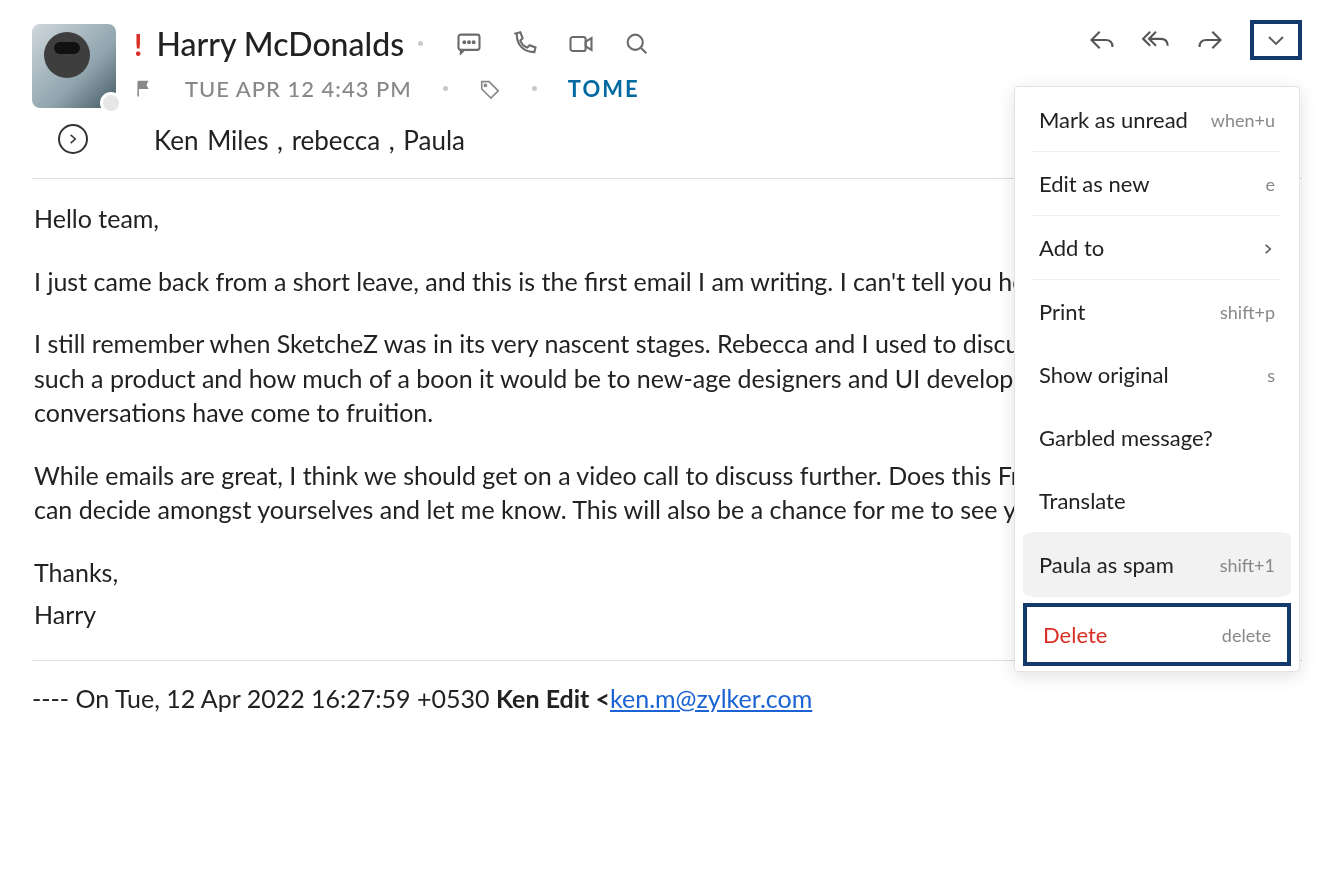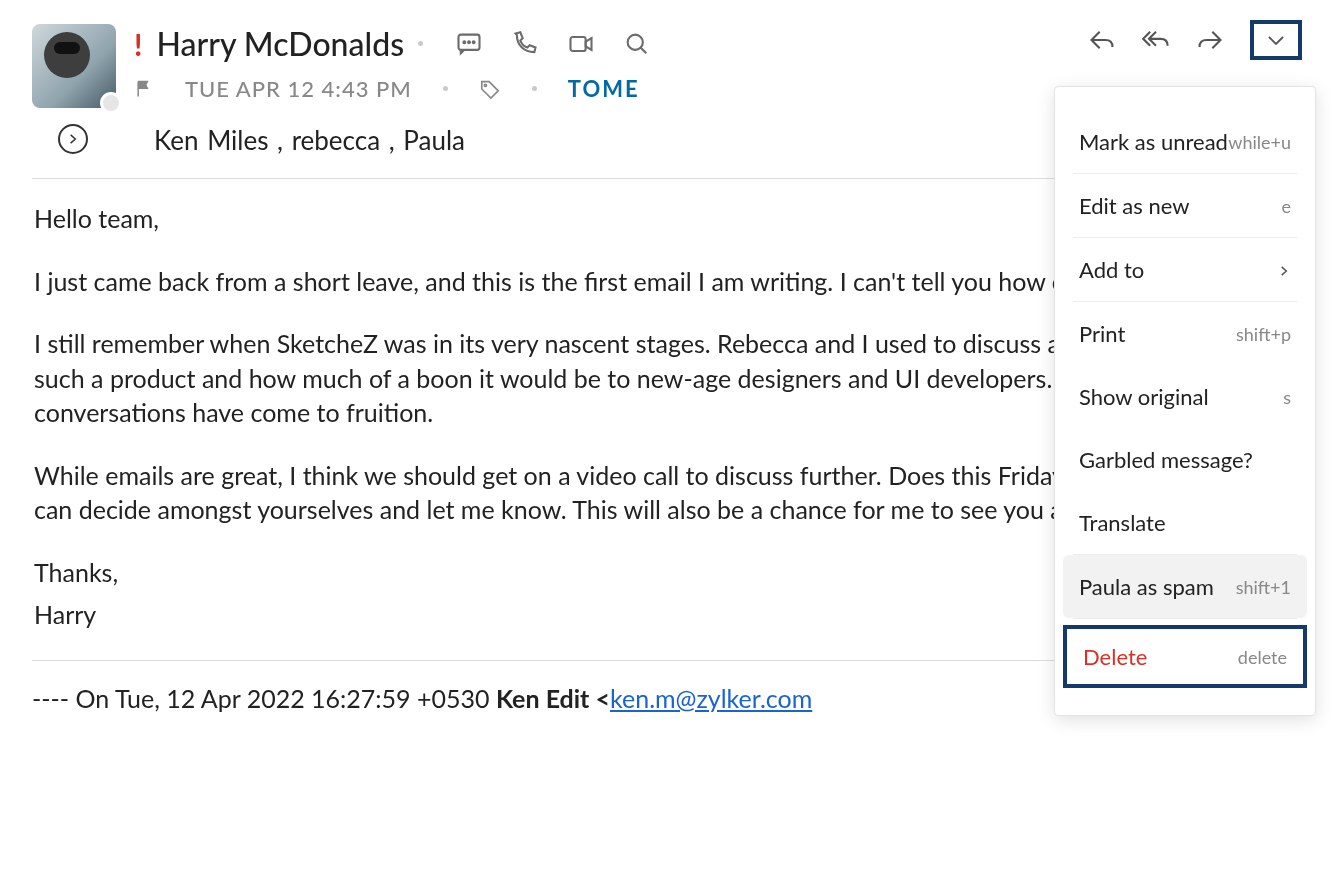--- a/index.html
+++ b/index.html
@@ -66,24 +66,24 @@
     }
     .body p { margin-bottom: 28px; }
     .quote-intro {
       font-size:25px; color:#222; margin-top:8px;
     }
     .quote-intro .bold { font-weight:700; }
     .quote-intro a { color:#1a63d4; }
 
     
     .menu {
-      position:absolute; top:86px; right:18px; width:262px;
+      position:absolute; top:86px; right:34px; width:286px;
       background:#fff; border:1px solid #e3e3e3; border-radius:4px;
       box-shadow: 0 4px 18px rgba(0,0,0,0.12);
-      padding: 23px 0;
+      padding: 1px 0;
       z-index:10;
     }
     .menu-item {
       display:flex; align-items:center; justify-content:space-between;
       padding:18px 24px; font-size:22px; color:#222; cursor:pointer;
       position:relative;
     }
     .menu-item.hover { background:#f2f2f2; border-radius:6px; margin:0 8px; padding:18px 16px; }
     .menu-shortcut { color:#888; font-size:18px; }
     .menu-chevron { color:#555; }
@@ -204,21 +204,21 @@
       <svg viewBox="0 0 24 24">
           <path d="M5 9l7 7 7-7"></path>
         </svg>
     </span>
   </span>
 </div>
 
 <div class="menu" id="menu">
     <div class="menu-item">
       <span class="menu-label">Mark as unread</span>
-      <span class="menu-shortcut">while+u</span>
+      <span class="menu-shortcut">when+u</span>
     </div>
     <hr class="menu-sep">
     <div class="menu-item">
       <span class="menu-label">Edit as new</span>
       <span class="menu-shortcut">e</span>
     </div>
     <hr class="menu-sep">
     <div class="menu-item">
       <span class="menu-label">Add to</span>
       <span class="menu-chevron"><svg width="14" height="14" viewBox="0 0 24 24" fill="none" stroke="currentColor" stroke-width="2.5">

